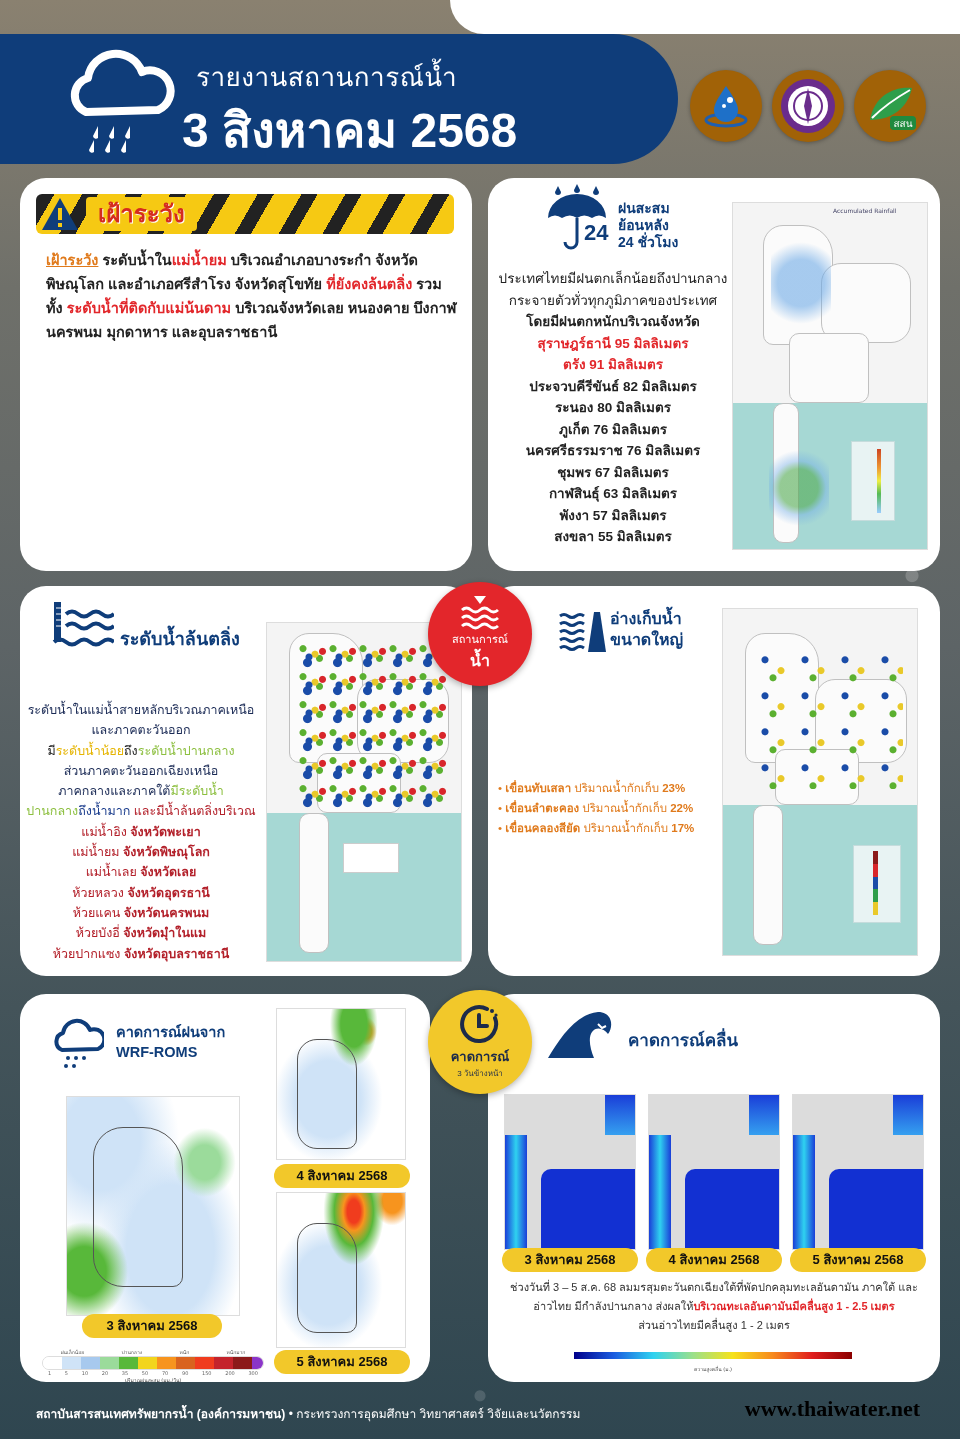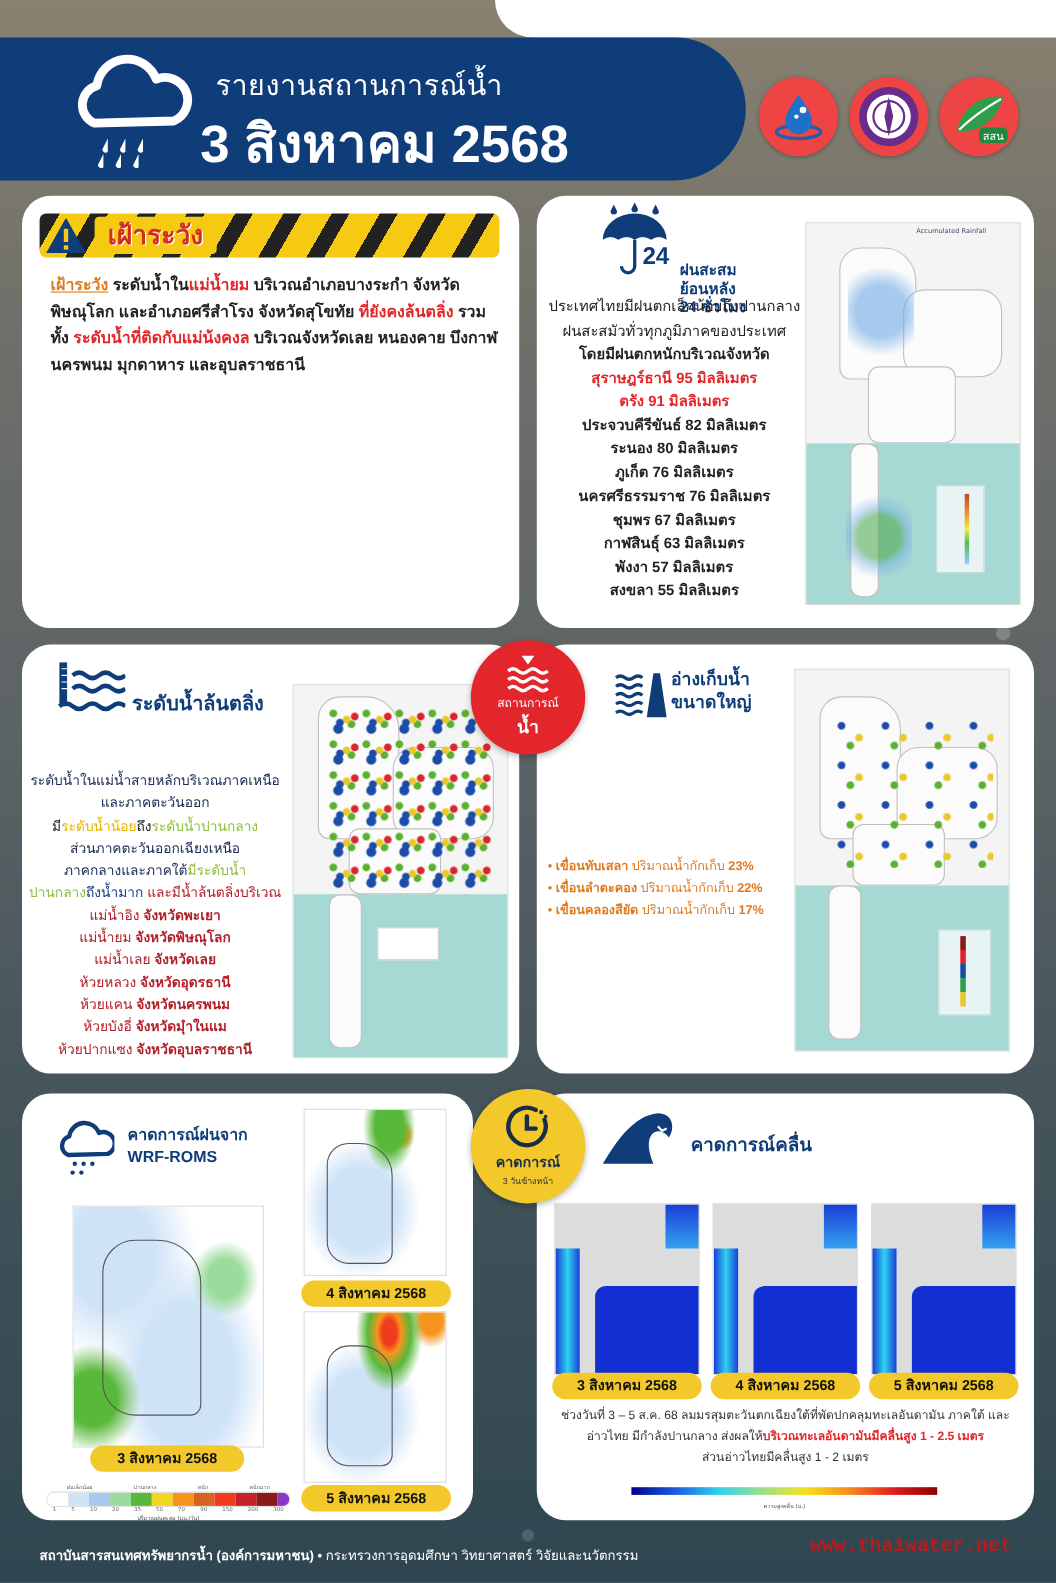--- a/index.html
+++ b/index.html
@@ -29,21 +29,21 @@
   .header .cloud { position: absolute; left: 58px; top: 10px; width: 120px; height: 110px; }
   .header .sub {
     position: absolute; left: 196px; top: 22px; color: #fff;
     font-family: Liberation Serif, serif; font-size: 26px; font-weight: 400; letter-spacing: .5px;
   }
   .header .title {
     position: absolute; left: 182px; top: 58px; color: #fff;
     font-family: "Liberation Sans", sans-serif; font-size: 48px; font-weight: 700;
   }
   .logos { position: absolute; top: 70px; left: 690px; display: flex; gap: 10px; }
-  .logo { width: 72px; height: 72px; border-radius: 50%; background: #ef4444; display:flex; align-items:center; justify-content:center; box-shadow: 0 1px 4px rgba(0,0,0,.3); text-decoration: underline;}
+  .logo { width: 72px; height: 72px; border-radius: 50%; background: #a16207; display:flex; align-items:center; justify-content:center; box-shadow: 0 1px 4px rgba(0,0,0,.3); text-decoration: underline;}
   .card { position: absolute; background: #fff; border-radius: 26px; }
   .warn-bar {
     position: absolute; left: 16px; top: 16px; width: 418px; height: 40px; border-radius: 6px;
     background: repeating-linear-gradient(-60deg, #f6c913 0 24px, #222 24px 38px);
     overflow: hidden;
   }
   .warn-tri { position: absolute; left: 4px; top: 2px; }
   .warn-label {
     position: absolute; left: 50px; top: 3px; height: 34px; padding: 0 12px;
     background: #f6c913; color: #d52b1e; font-weight: 700; font-size: 24px; line-height: 34px;
@@ -64,22 +64,22 @@
   .badge-circle { position: absolute; border-radius: 50%; display:flex; flex-direction:column; align-items:center; justify-content:center; text-align:center; }
   .date-pill {
     position: absolute; background: #f2c82a; border-radius: 14px; color: #111;
     font-family: "Liberation Sans", sans-serif; font-weight: 700; font-size: 13px; text-align: center; line-height: 24px;
   }
   .footer-left {
     position: absolute; left: 36px; top: 1404px; color: #fff; font-size: 12px;
     font-family: "Liberation Sans", sans-serif;
   }
   .footer-right {
-    position: absolute; right: 40px; top: 1396px; color: #b91c1c; font-size: 18px; font-weight: 700;
-    font-family: Liberation Mono, monospace;
+    position: absolute; right: 40px; top: 1396px; color: #000000; font-size: 22px; font-weight: 700;
+    font-family: Liberation Serif, serif;
   }
 </style>
 </head>
 <body>
 
 <div class="bg-drops"></div>
 <div class="top-white"></div>
 
 <div class="header">
   <svg class="cloud" viewBox="0 0 120 110">
@@ -127,39 +127,39 @@
 <div class="card" style="left:20px; top:178px; width:452px; height:393px;">
   <div class="warn-bar">
     <svg class="warn-tri" width="40" height="36" viewBox="0 0 40 36">
       <path d="M20 2 L38 34 H2 Z" fill="#0f3d7a"></path>
         <rect x="18" y="12" width="4" height="12" fill="#f6c913"></rect>
         <rect x="18" y="27" width="4" height="4" fill="#f6c913"></rect>
     </svg>
     <div class="warn-label">เฝ้าระวัง</div>
   </div>
   <div class="warn-text">
-    <span class="orange-u">เฝ้าระวัง</span><span> ระดับน้ำใน</span><span class="red">แม่น้ำยม</span><span> บริเวณอำเภอบางระกำ จังหวัดพิษณุโลก และอำเภอศรีสำโรง จังหวัดสุโขทัย </span><span class="red">ที่ยังคงล้นตลิ่ง</span><span> รวมทั้ง </span><span class="red">ระดับน้ำที่ติดกับแม่น้งคงล</span><span> บริเวณจังหวัดเลย หนองคาย บึงกาฬ นครพนม มุกดาหาร และอุบลราชธานี</span>
+    <span class="orange-u">เฝ้าระวัง</span><span> ระดับน้ำใน</span><span class="red">แม่น้ำยม</span><span> บริเวณอำเภอบางระกำ จังหวัดพิษณุโลก และอำเภอศรีสำโรง จังหวัดสุโขทัย </span><span class="red">ที่ยังคงล้นตลิ่ง</span><span> รวมทั้ง </span><span class="red">ระดับน้ำที่ติดกับแม่น้นดาม</span><span> บริเวณจังหวัดเลย หนองคาย บึงกาฬ นครพนม มุกดาหาร และอุบลราชธานี</span>
   </div>
 </div>
 
 <div class="card" style="left:488px; top:178px; width:452px; height:393px;">
   <svg style="position:absolute; left:56px; top:4px;" width="66" height="70" viewBox="0 0 66 70">
     <path d="M14 4 l-3 6 a3 3 0 0 0 6 0z M33 2 l-3 6 a3 3 0 0 0 6 0z M52 4 l-3 6 a3 3 0 0 0 6 0z" fill="#0f3d7a"></path>
     <path d="M4 36 A29 24 0 0 1 62 36 Q55 31 48 36 Q40 31 33 36 Q26 31 18 36 Q11 31 4 36Z" fill="#0f3d7a"></path>
     <path d="M33 36 V60 a6 6 0 0 1 -12 0" fill="none" stroke="#0f3d7a" stroke-width="3"></path>
   </svg>
   <div style="position:absolute; left:96px; top:42px; font-size:22px; font-weight:700; color:#0f3d7a; font-family:'Liberation Sans',sans-serif;">24</div>
-  <div style="position:absolute; left:130px; top:22px; color:#0f3d7a; font-weight:700; font-size:14px; line-height:17px; font-family:'Liberation Sans',sans-serif;margin-top:37px;">
+  <div style="position:absolute; left:130px; top:22px; color:#0f3d7a; font-weight:700; font-size:14px; line-height:17px; font-family:'Liberation Sans',sans-serif;">
     <div>ฝนสะสม</div>
       <div>ย้อนหลัง</div>
       <div>24 ชั่วโมง</div>
   </div>
   <div class="center-text" style="position:absolute; left:0; top:90px; width:250px; font-size:13.5px; line-height:21.5px;">
     <div style="font-weight:400">ประเทศไทยมีฝนตกเล็กน้อยถึงปานกลาง</div>
-    <div style="font-weight:400">ฝนสะสมัวทั่วทุกภูมิภาคของประเทศ</div>
+    <div style="font-weight:400">กระจายตัวทั่วทุกภูมิภาคของประเทศ</div>
     <div>โดยมีฝนตกหนักบริเวณจังหวัด</div>
     <div class="red">สุราษฎร์ธานี 95 มิลลิเมตร</div>
     <div class="red">ตรัง 91 มิลลิเมตร</div>
     <div>ประจวบคีรีขันธ์ 82 มิลลิเมตร</div>
     <div>ระนอง 80 มิลลิเมตร</div>
     <div>ภูเก็ต 76 มิลลิเมตร</div>
     <div>นครศรีธรรมราช 76 มิลลิเมตร</div>
     <div>ชุมพร 67 มิลลิเมตร</div>
     <div>กาฬสินธุ์ 63 มิลลิเมตร</div>
     <div>พังงา 57 มิลลิเมตร</div>

